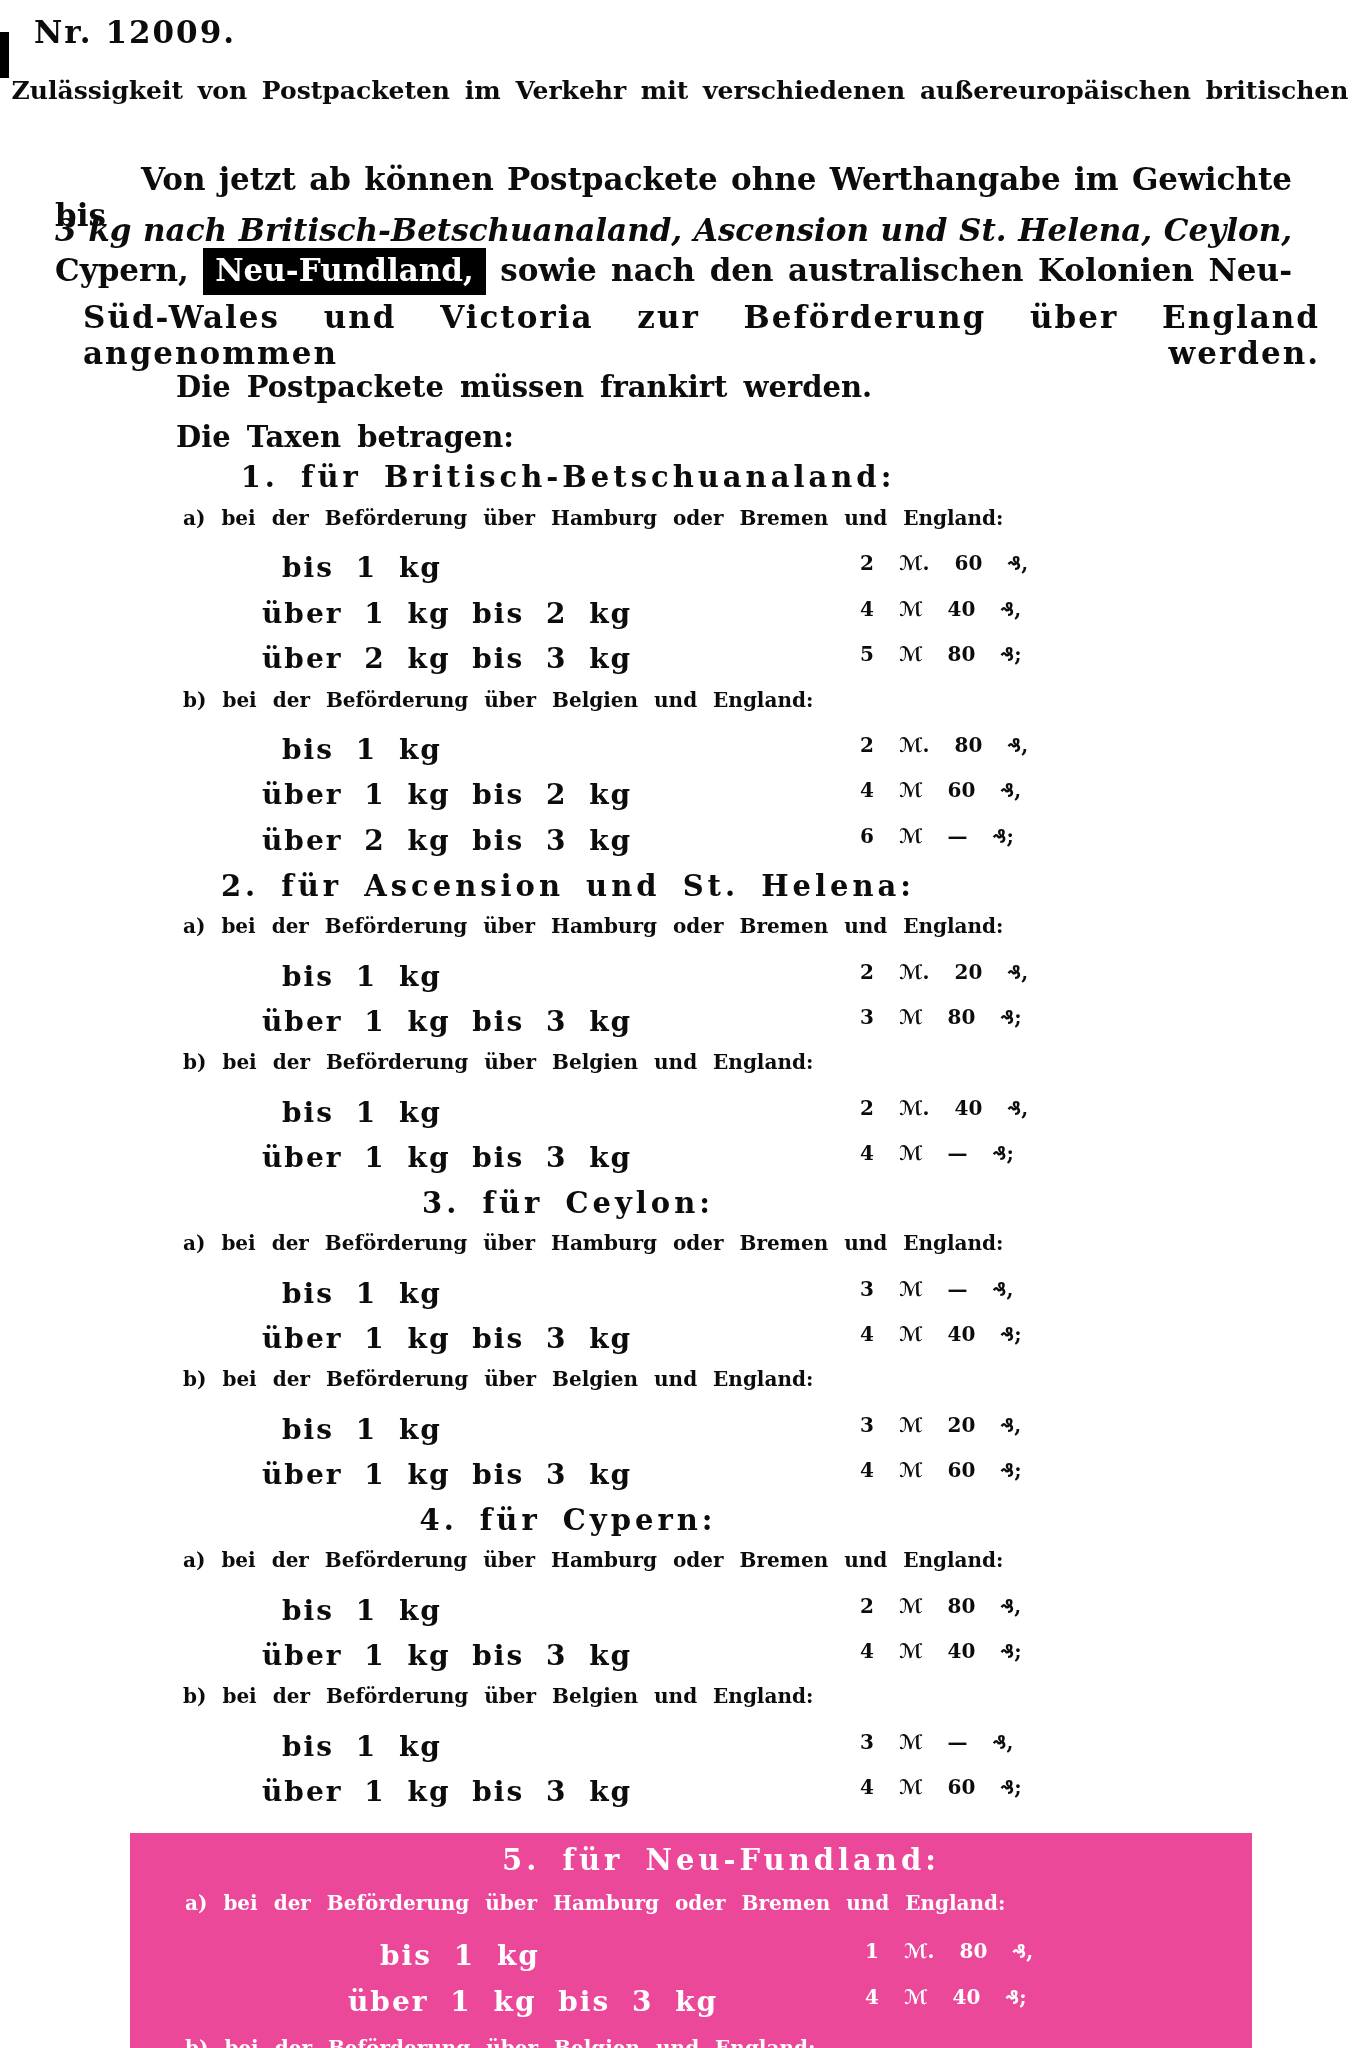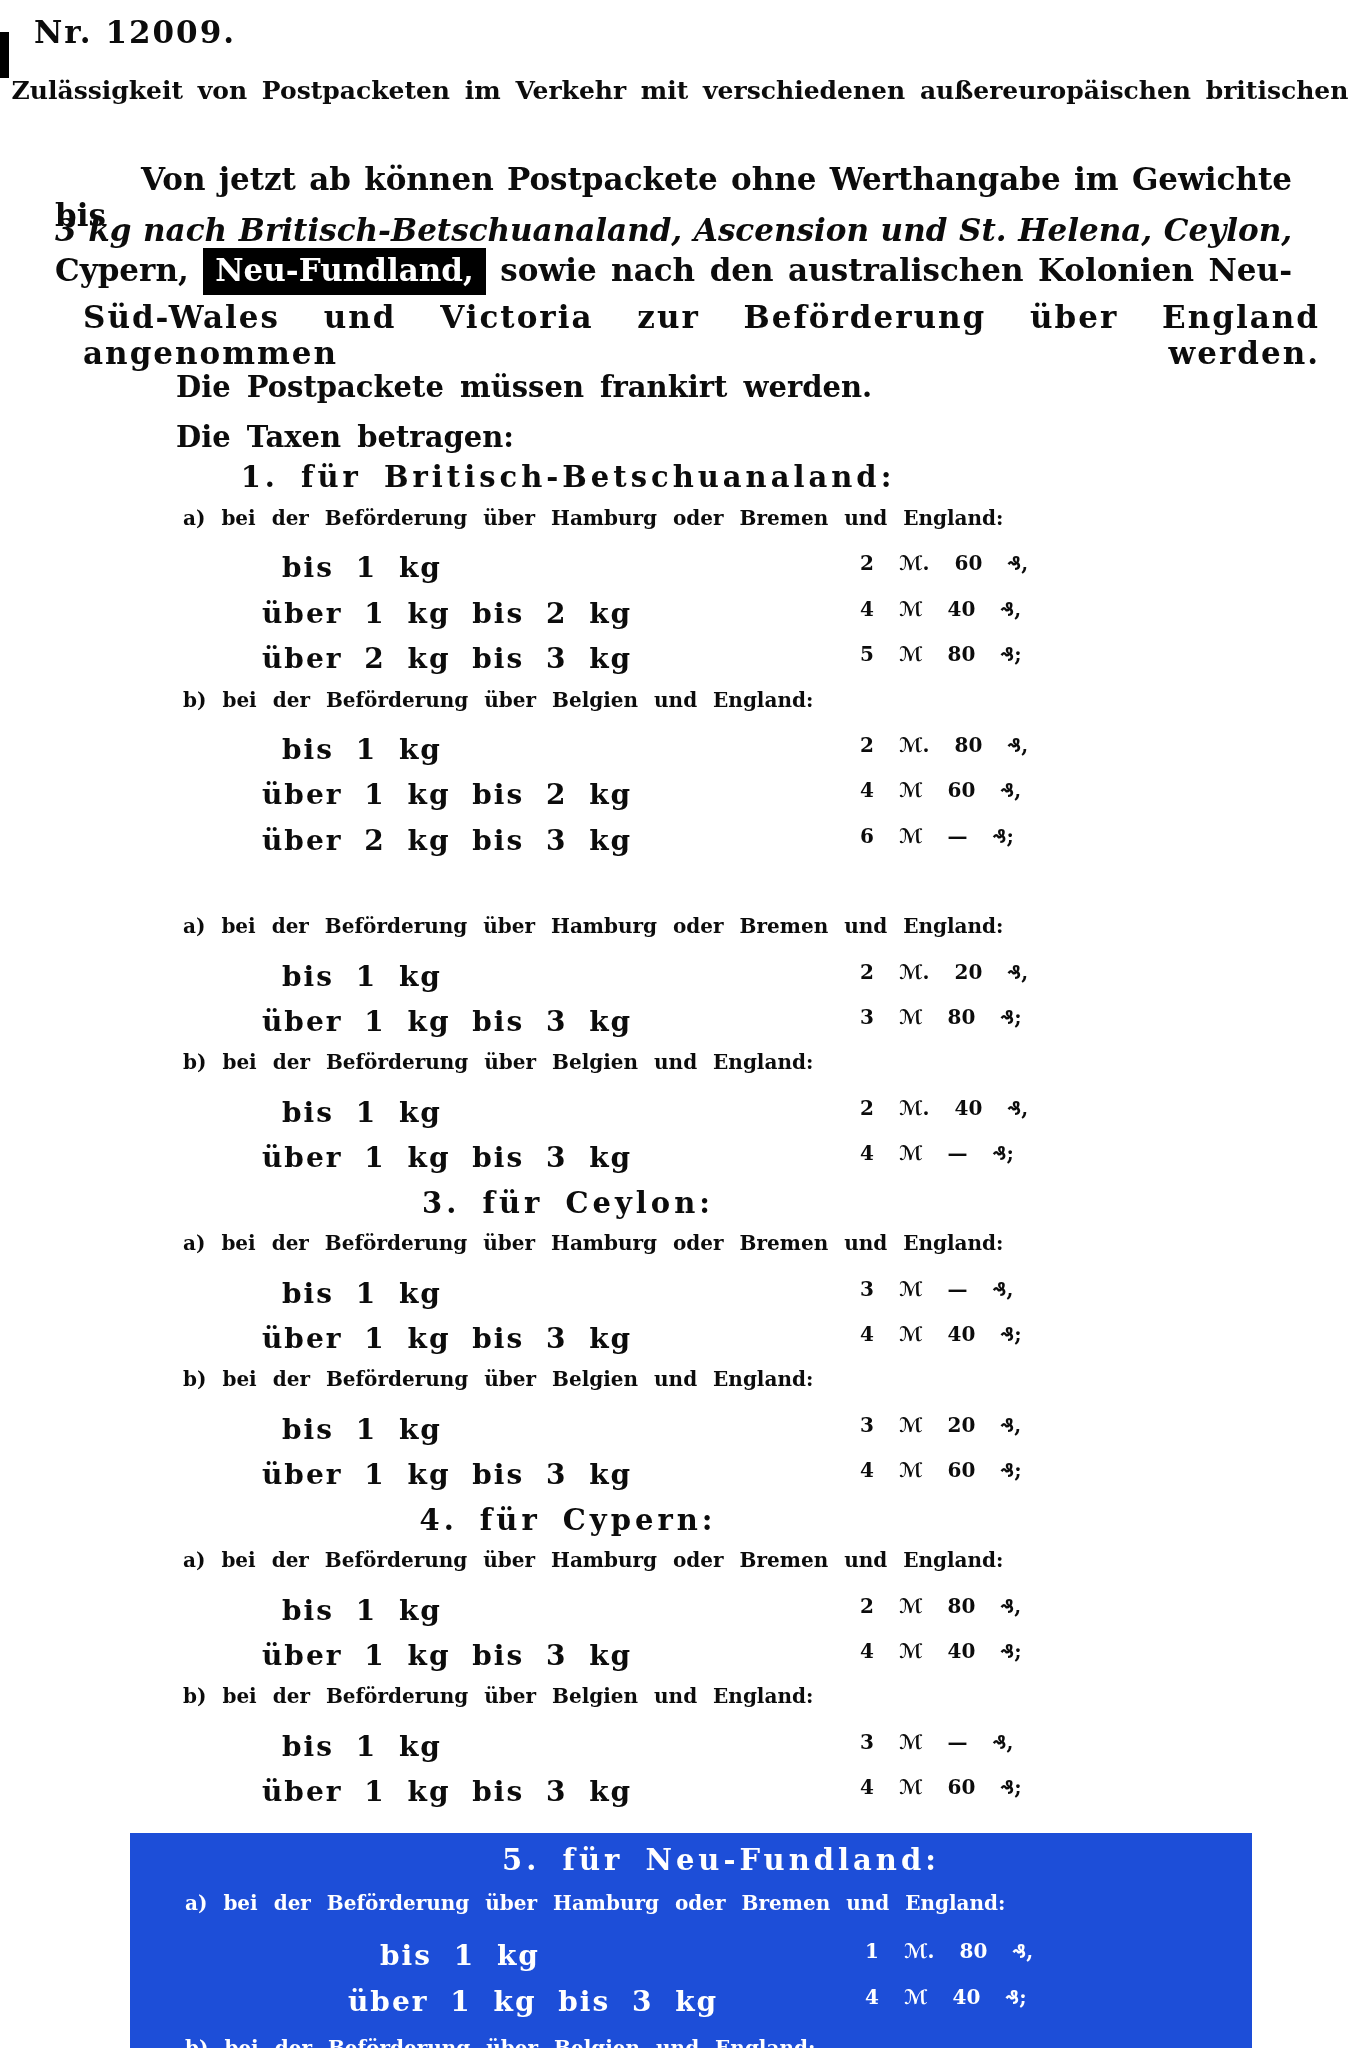--- a/index.html
+++ b/index.html
@@ -20,21 +20,21 @@
   .n1{top:370px;}
   .n2{top:420px;}
   .sech{left:0;width:1088px;text-align:center;font-size:29px;letter-spacing:4px;word-spacing:8px;
         padding-left:48px;box-sizing:border-box;}
   .subh{left:183px;font-size:20px;word-spacing:9px;}
   .row{left:0;top:0;width:1360px;height:42px;}
   .wt{position:absolute;top:0;font-size:28px;letter-spacing:2px;word-spacing:10px;}
   .wtb{left:282px;}
   .wtu{left:262px;}
   .val{position:absolute;top:0;left:860px;font-size:20px;word-spacing:18px;}
-  .nf{position:absolute;left:130px;top:1833px;width:1122px;height:215px;background:#1d4ed8;color:#fff;overflow:hidden;}
+  .nf{position:absolute;left:130px;top:1833px;width:1122px;height:215px;background:#ec4899;color:#fff;overflow:hidden;}
   .nf .sech{width:1122px;padding-left:60px;}
   .nf .subh{left:55px;}
   .nf .wtb{left:250px;}
   .nf .wtu{left:218px;}
   .nf .val{left:735px;}
   .artifact{position:absolute;left:0;top:32px;width:9px;height:46px;background:#000;}
 </style>
 </head>
 <body>
 
@@ -74,20 +74,21 @@
   </div>
   <div class="ln row" style="top:778px">
     <span class="wt wtu">über 1 kg bis 2 kg</span>
     <span class="val">4 ℳ 60 ₰,</span>
   </div>
   <div class="ln row" style="top:824px">
     <span class="wt wtu">über 2 kg bis 3 kg</span>
     <span class="val">6 ℳ — ₰;</span>
   </div>
 
+  <div class="ln sech" style="top:869px">2. für Ascension und St. Helena:</div>
   <div class="ln subh" style="top:914px">a) bei der Beförderung über Hamburg oder Bremen und England:</div>
   <div class="ln row" style="top:960px">
     <span class="wt wtb">bis 1 kg</span>
     <span class="val">2 ℳ. 20 ₰,</span>
   </div>
   <div class="ln row" style="top:1005px">
     <span class="wt wtu">über 1 kg bis 3 kg</span>
     <span class="val">3 ℳ 80 ₰;</span>
   </div>
   <div class="ln subh" style="top:1050px">b) bei der Beförderung über Belgien und England:</div>

